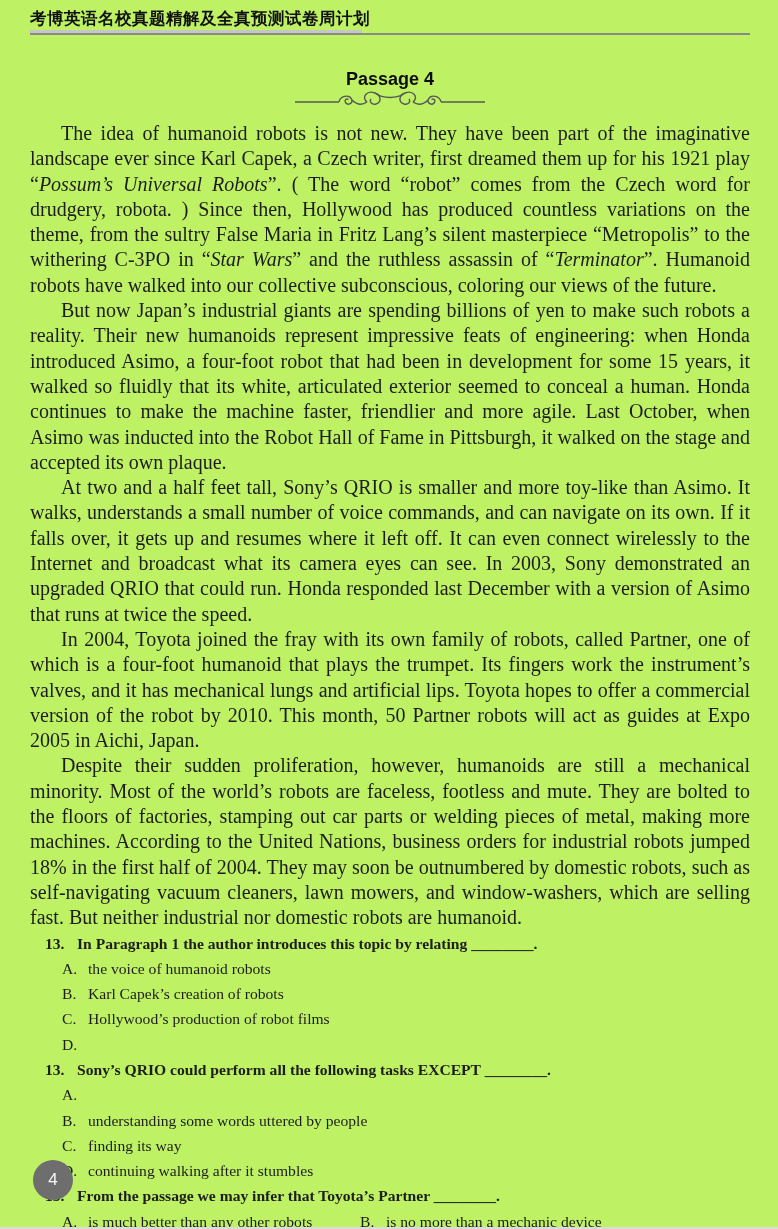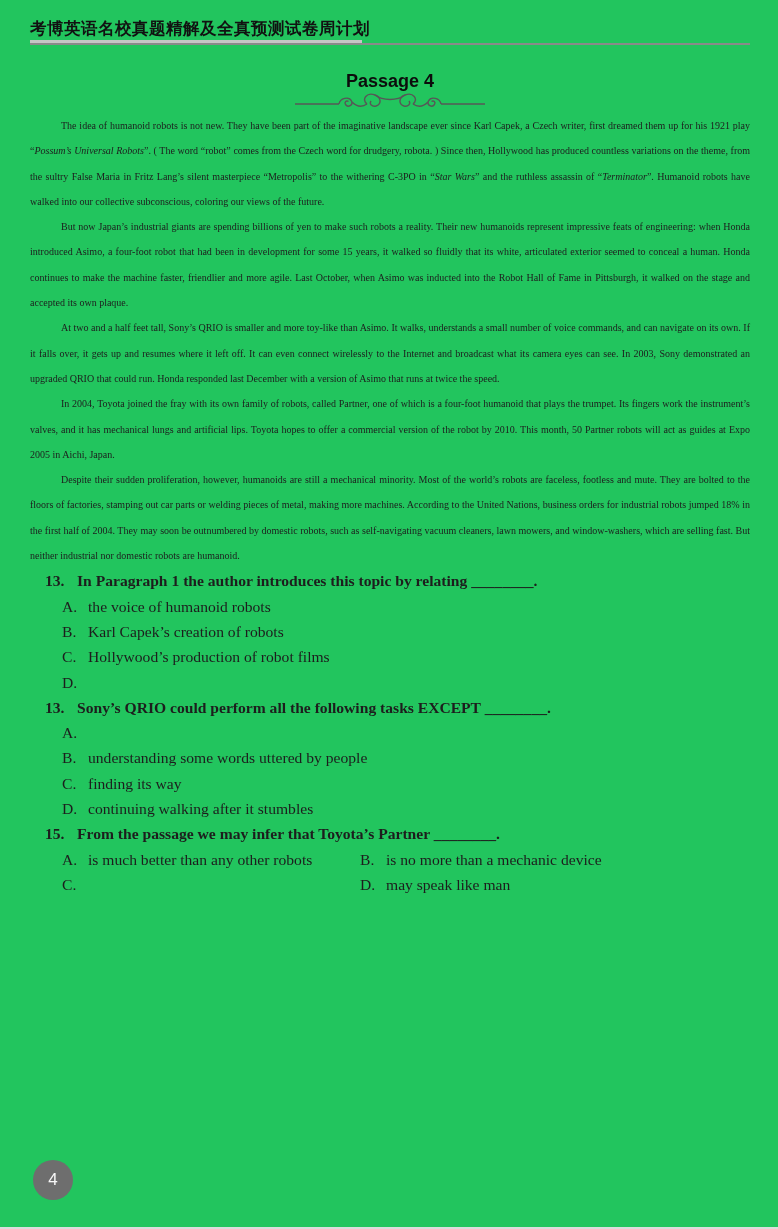--- a/index.html
+++ b/index.html
@@ -1,50 +1,50 @@
 <!DOCTYPE html>
 <html><head>
 <meta charset="utf-8">
 <style>
   html,body{margin:0;padding:0;background:#e8e8e8;}
   .page{
     position:relative;
     width:778px;height:1229px;
-    background:#22c55e;
+    background:#bef264;
     color:#1d1d1d;
     overflow:hidden;
     font-family:"Liberation Serif", serif;
     box-sizing:border-box;
-    padding:18px 28px 0 30px;
+    padding:8px 28px 0 30px;
   }
   
   .header-title{
     font-family:"Liberation Sans", sans-serif;
     font-weight:bold;
     font-size:16.5px;
     line-height:20px;
     letter-spacing:.5px;
     color:#111;
   }
   .header-rule{position:relative;height:6px;margin-top:2px;}
   .header-rule .thick{position:absolute;left:0;top:0;width:332px;height:4px;background:#c6c6c6;}
   .header-rule .thin{position:absolute;left:0;top:3px;right:0;height:2px;background:#8a8a8a;}
   
-  .title-wrap{margin-top:24px;text-align:center;}
+  .title-wrap{margin-top:32px;text-align:center;}
   .passage-title{
     margin:0;
     font-family:"Liberation Sans", sans-serif;
     font-weight:bold;
     font-size:18px;
     line-height:22px;
     color:#0c0c0c;
   }
   .ornament{height:20px;line-height:0;margin-top:1px;}
   
-  .passage{font-size:10px;line-height:25.3px;}
+  .passage{margin-top:10px;font-size:20px;line-height:25.3px;}
   .passage p{
     margin:0;
     text-align:justify;
     text-indent:31px;
   }
   
   .questions{font-size:15.6px;line-height:25.3px;}
   .stem{display:flex;font-weight:bold;margin-left:15px;}
   .qnum{width:32px;flex:0 0 32px;}
   .qtext{flex:1;}

